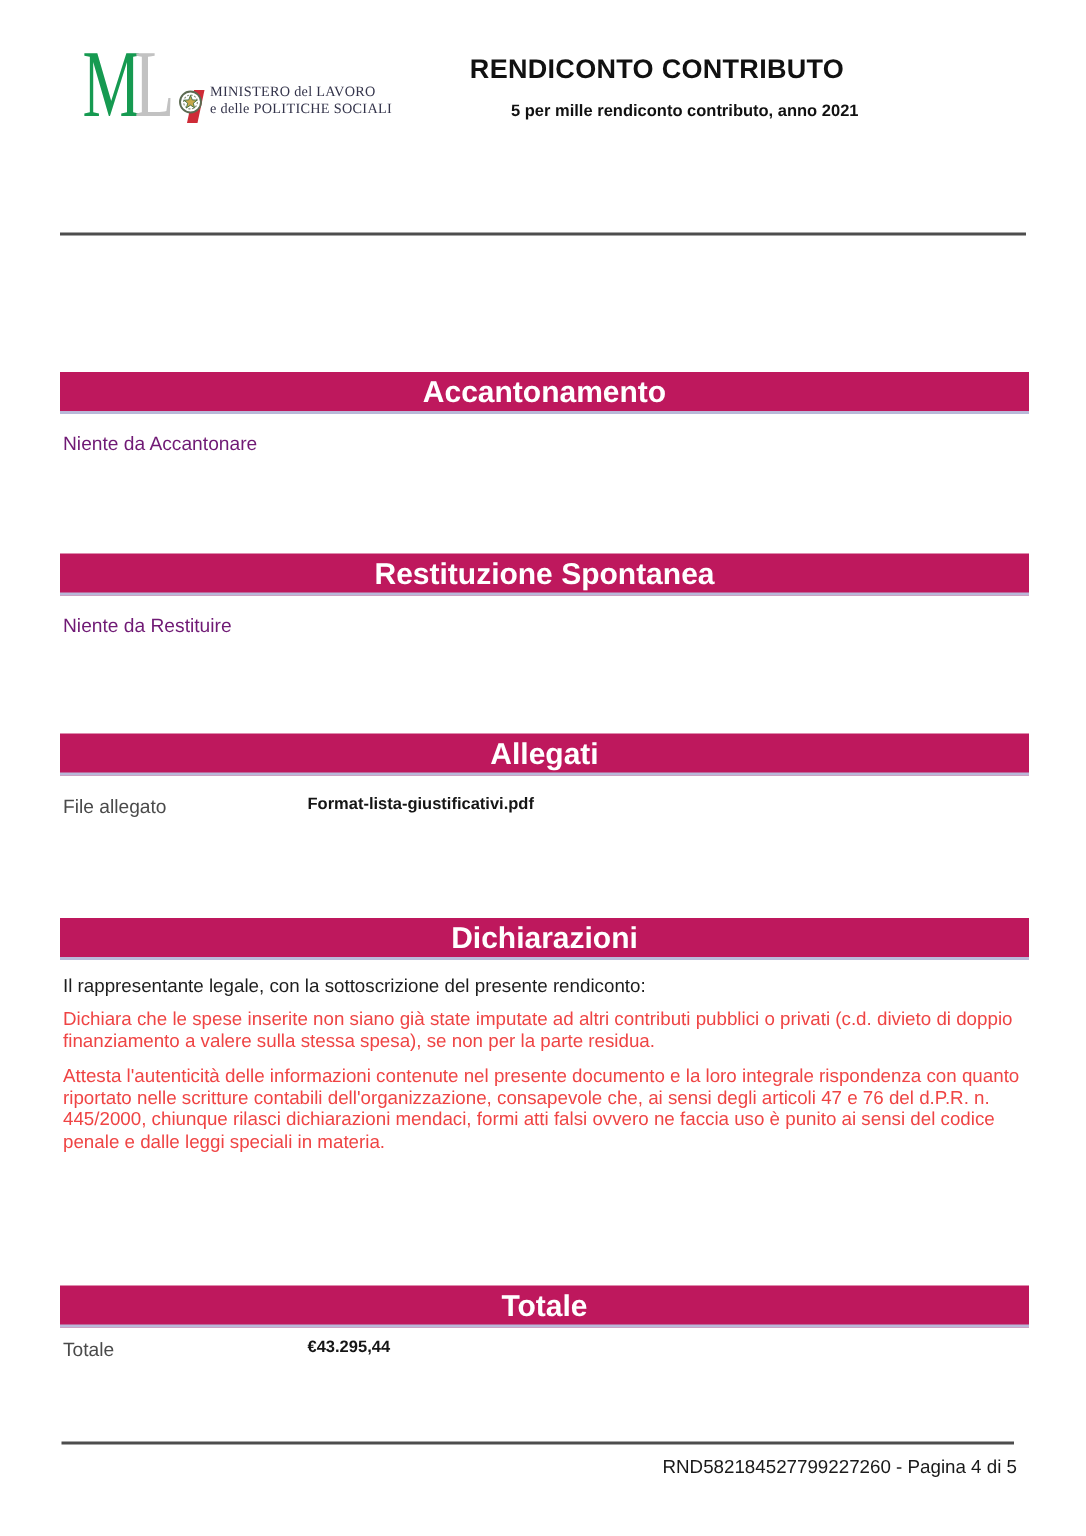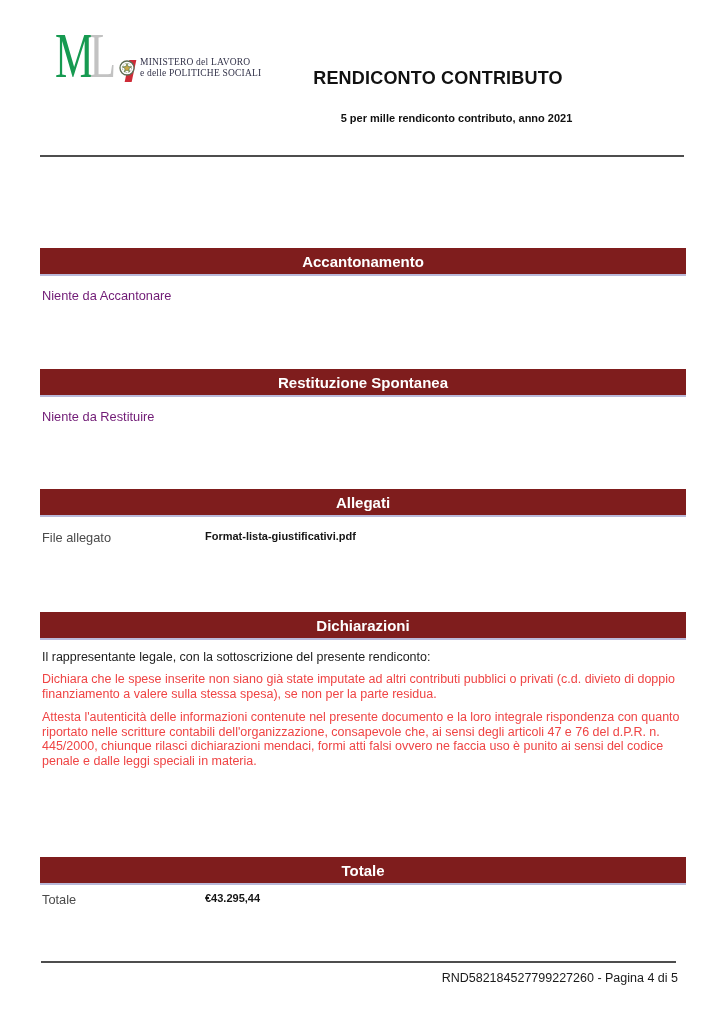--- a/index.html
+++ b/index.html
@@ -23,33 +23,33 @@
     position:absolute; left:72px; top:30px; width:7px; height:22px;
     background:#ce2b37; transform:skewX(-12deg);
   }
   .emblem { position:absolute; left:64px; top:30px; }
   .ministry-name {
     position:absolute; left:85px; top:27px;
     font-family:"Liberation Serif", serif; font-size:9.5px; line-height:10.5px;
     color:#33334a; letter-spacing:0.2px; white-space:nowrap;
   }
   .title-block { position:absolute; left:200px; top:36px; width:476px; text-align:center; }
-  .doc-title { font-size:18px; font-weight:bold; color:#111; letter-spacing:0.2px;margin-top:32px; }
-  .doc-subtitle { margin-top:23px; font-size:11px; font-weight:bold; color:#111;padding-left:37px; }
+  .doc-title { font-size:18px; font-weight:bold; color:#111; letter-spacing:0.2px; }
+  .doc-subtitle { margin-top:11px; font-size:11px; font-weight:bold; color:#111;padding-left:37px; }
 
   
   .rule { position:absolute; height:2px; background:#4d4d4d; }
   .top-rule { left:40px; top:155px; width:644px; }
   .footer-rule { left:41px; top:961px; width:635px; }
 
   
   .section-bar {
     position:absolute; left:40px; width:646px; height:28px;
-    background:#7f1d1d; border-bottom:2px solid #b9b9d9;
-    color:#ffffff; font-size:15px; font-weight:bold;
+    background:#be185d; border-bottom:2px solid #b9b9d9;
+    color:#ffffff; font-size:20px; font-weight:bold;
     line-height:28px; text-align:center;
   }
 
   
   .note {
     position:absolute; left:42px; font-size:12.8px; color:#701a75;
   }
   .kv-row { position:absolute; left:0; width:724px; }
   .kv-label { position:absolute; left:42px; font-size:12.8px; color:#4a4a4a; }
   .kv-value { position:absolute; left:205px; font-size:11px; font-weight:bold; color:#151515; }

